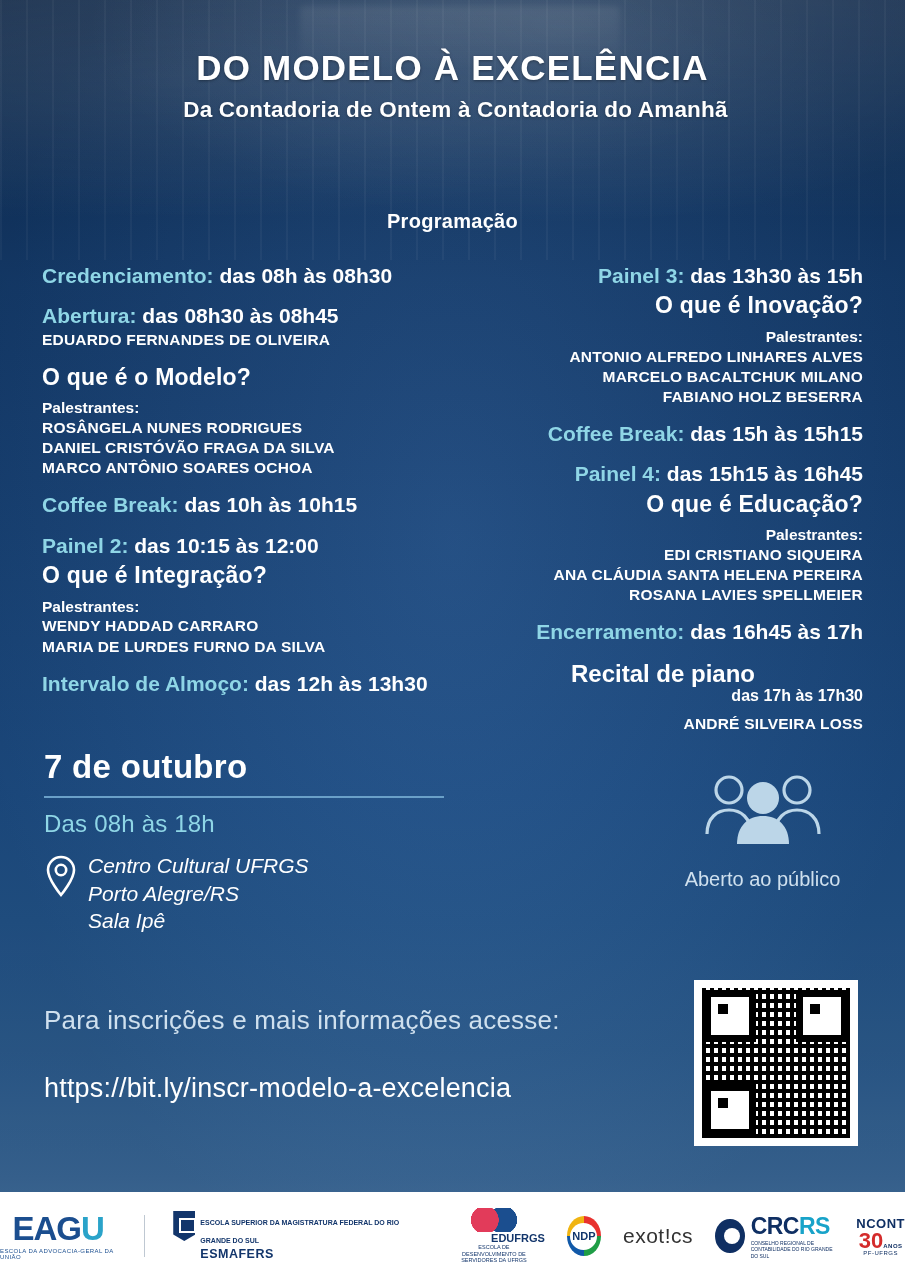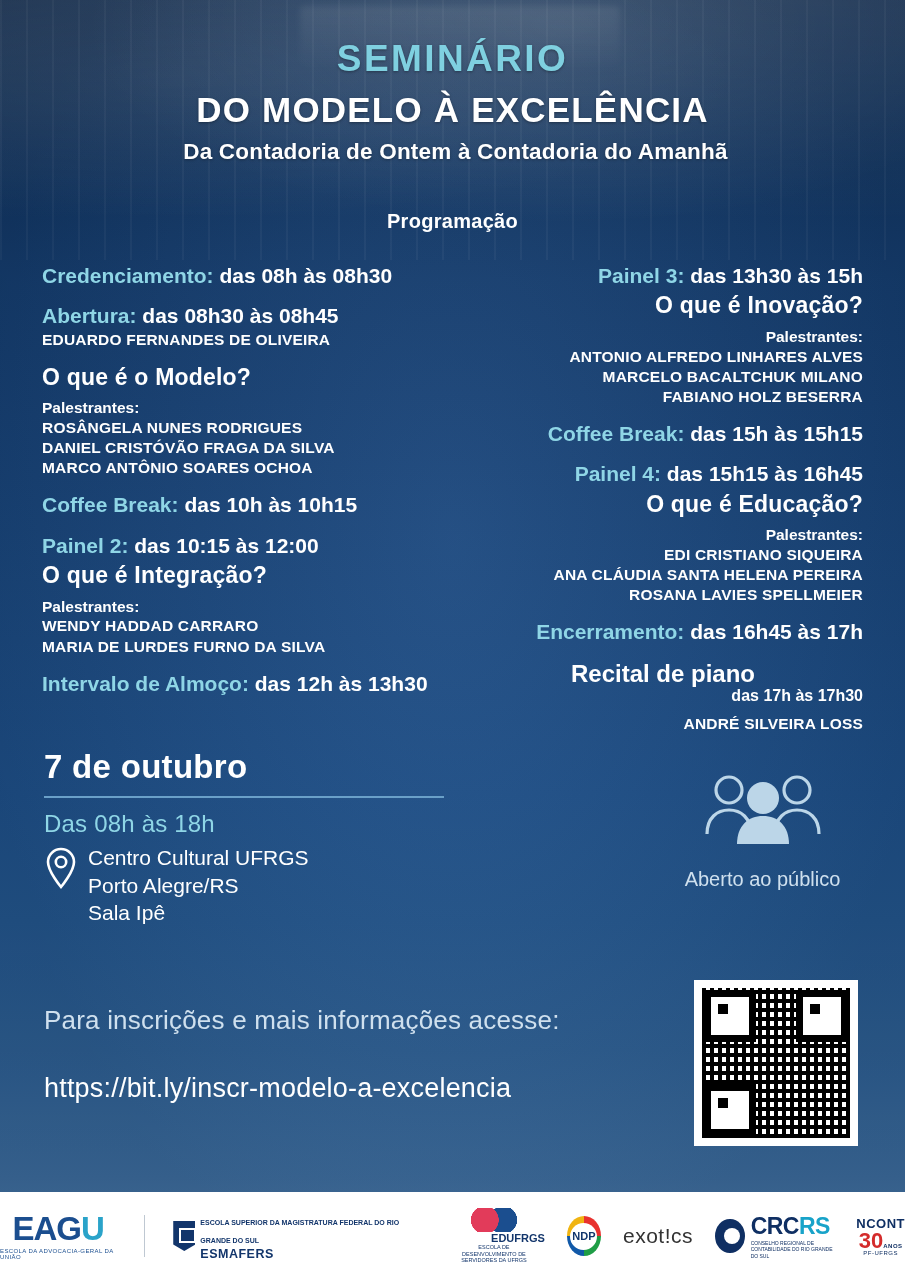--- a/index.html
+++ b/index.html
@@ -71,21 +71,21 @@
   .palr{font-size:15.5px;font-weight:bold;color:#ffffff;margin-top:7px;line-height:1.28;}
   .names{font-size:15.5px;font-weight:bold;color:#ffffff;line-height:1.3;letter-spacing:.2px;}
   .small-time{font-size:16px;font-weight:bold;color:#ffffff;}
   .recital{font-size:24px;font-weight:bold;color:#ffffff;line-height:1.15;text-align:center;}
 
   
   .datebox{position:absolute;left:44px;top:748px;width:430px;color:#ffffff;}
   .d-date{font-size:33px;font-weight:bold;letter-spacing:.3px;color:#ffffff;}
   .d-rule{width:400px;height:2px;background:#6aa0c8;margin:10px 0 12px 0;}
   .d-hours{font-size:24px;color:#8fd6e6;font-weight:normal;letter-spacing:.2px;}
-  .venue{display:flex;align-items:flex-start;margin-top:6px;}
+  .venue{display:flex;align-items:flex-start;margin-top:14px;font-style:italic;}
   .pin{width:34px;height:44px;flex:0 0 34px;margin-right:10px;margin-top:2px;}
   .venue-lines{font-size:21px;line-height:1.32;color:#ffffff;}
 
   
   .audience{position:absolute;left:645px;top:768px;width:235px;text-align:center;color:#cfe4f2;}
   .aud-ico{width:140px;height:80px;margin:0 auto;}
   .aud-txt{margin-top:16px;font-size:20px;color:#cfe0ee;}
 
   
   .reg-call{
@@ -118,21 +118,21 @@
   
   .footer{
     position:absolute;left:0;bottom:0;width:905px;height:88px;
     background:#ffffff;display:flex;align-items:center;justify-content:center;gap:22px;
   }
   .logo{display:flex;flex-direction:column;align-items:center;justify-content:center;}
   .eagu-txt{font-size:33px;font-weight:bold;color:#1b4e8f;letter-spacing:-1px;line-height:1;}
   .eagu-u{color:#2aa3c9;}
   .eagu-sub{font-size:6px;color:#1b4e8f;letter-spacing:.4px;margin-top:3px;}
   .divider{width:1px;height:42px;background:#bfc8d2;margin:0 6px;}
-  .esmafe{display:flex;align-items:center;gap:5px;}
+  .esmafe{display:flex;gap:5px;}
   .esmafe-ico{width:26px;height:30px;background:#12356b;clip-path:polygon(0 0,100% 0,100% 78%,50% 100%,0 78%);position:relative;}
   .esmafe-ico:after{content:"";position:absolute;left:6px;top:7px;width:13px;height:11px;border:2px solid #fff;}
   .esmafe-t{font-size:7px;color:#12356b;line-height:1.25;font-weight:bold;max-width:78px;}
   .esmafe-b{font-size:12.5px;color:#12356b;font-weight:bold;letter-spacing:.5px;}
   .edu{display:flex;flex-direction:column;align-items:center;}
   .edu-ico{width:46px;height:24px;background:radial-gradient(circle at 30% 50%, #e23b5a 0 40%, transparent 41%),radial-gradient(circle at 70% 50%, #1b4e8f 0 40%, transparent 41%);}
   .edu-b{font-size:11px;color:#12356b;font-weight:bold;margin-left:48px;}
   .edu-s{font-size:5.5px;color:#12356b;text-align:center;max-width:86px;line-height:1.25;}
   .ndp{width:40px;height:40px;border-radius:50%;
     background:conic-gradient(#e8322f 0 25%, #1f9d46 0 50%, #1159a8 0 75%, #f0b412 0 100%);
@@ -151,21 +151,20 @@
   .ncont-s{font-size:6px;color:#0f2f63;letter-spacing:.5px;}
 </style>
 </head>
 <body>
 
 <div class="poster">
   <div class="photo-top"></div>
   <div class="vign"></div>
 
   <div class="header">
-    <div class="t-seminario">SEMINÁRIO</div>
     <div class="t-main">DO MODELO À EXCELÊNCIA</div>
     <div class="t-sub">Da Contadoria de Ontem à  Contadoria do Amanhã</div>
   </div>
   <div class="t-prog">Programação</div>
 
   <div class="cols">
 
     <div class="col col-left">
 
       <div class="blk">

